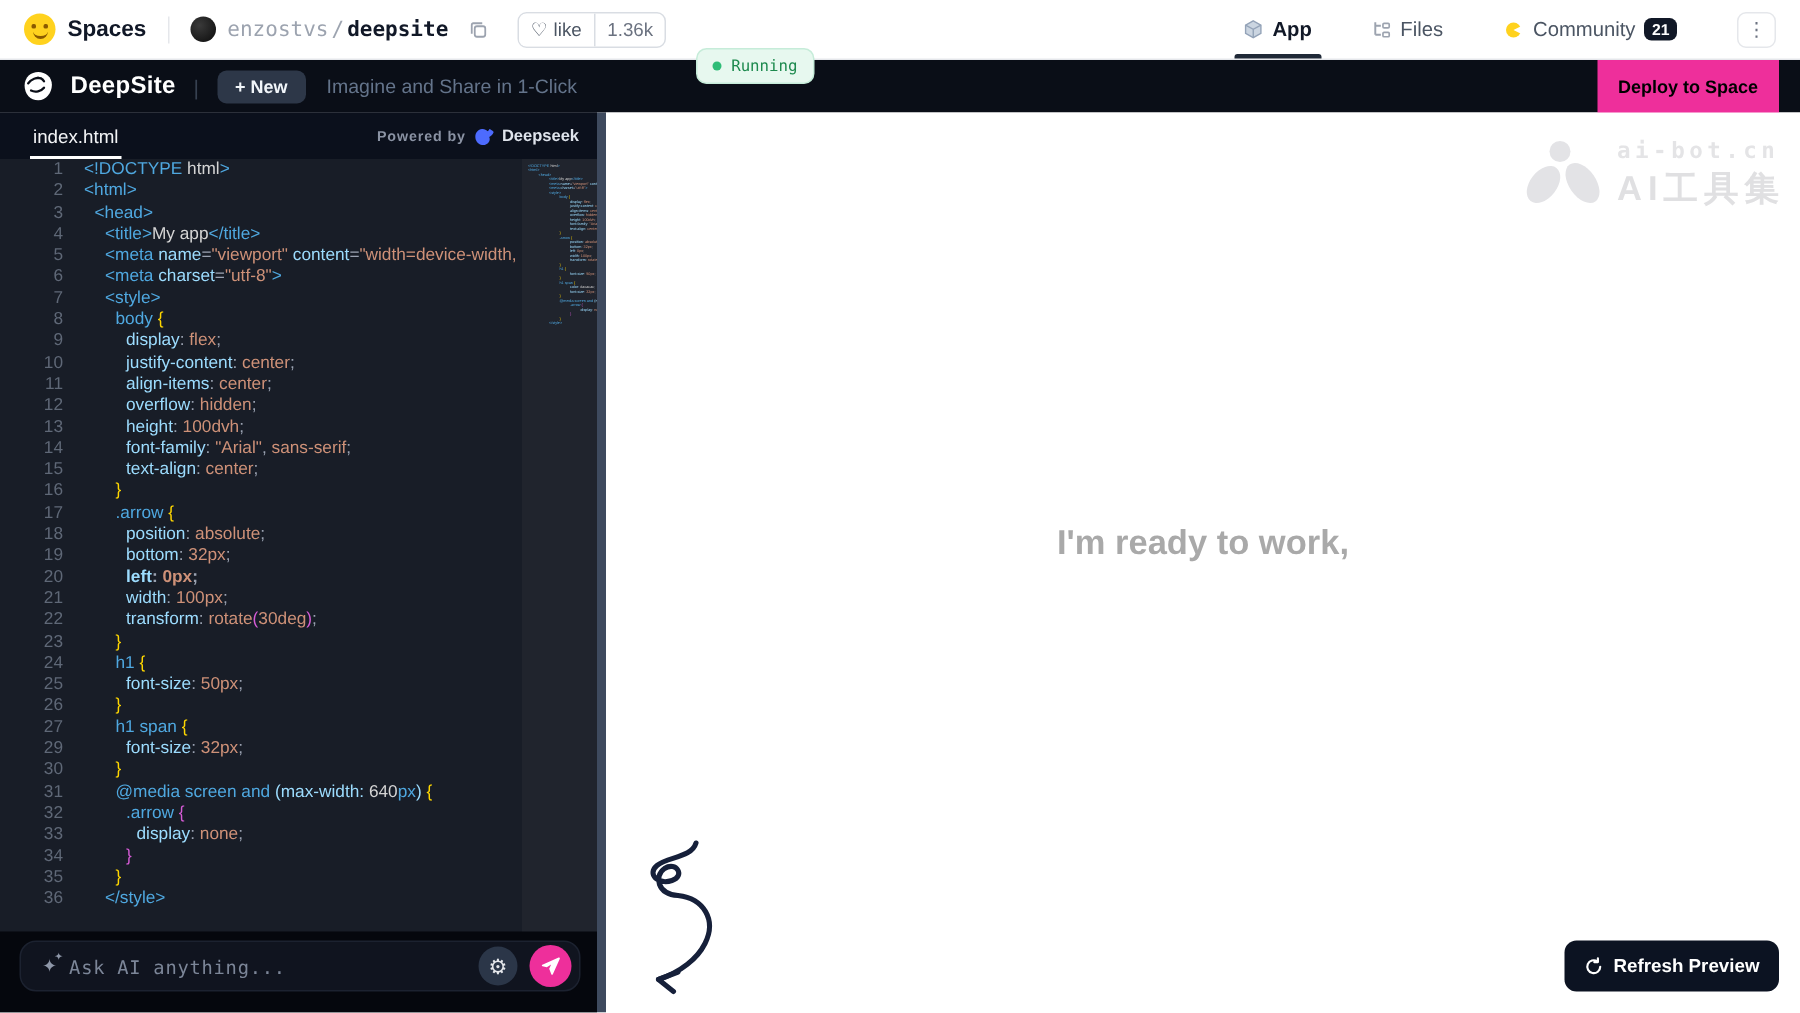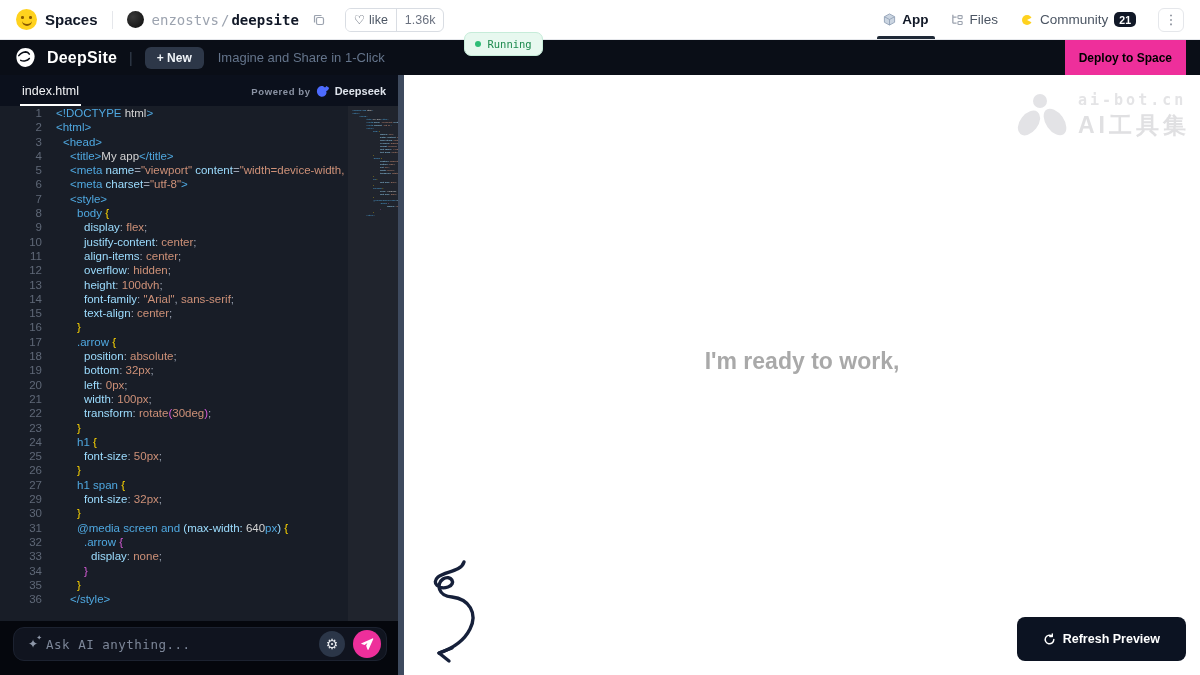--- a/index.html
+++ b/index.html
@@ -26,21 +26,21 @@
   .copy-icon { margin-left:6px; display:inline-flex; cursor:pointer; }
   .like-group { display:flex; align-items:center; margin-left:12px; border:1px solid #d9dde3;
                 border-radius:6px; height:24px; overflow:hidden; font-size:12.5px; color:#4b5563; }
   .like-btn { display:flex; align-items:center; gap:4px; padding:0 8px; height:100%; background:#fff; cursor:pointer; }
   .like-count { padding:0 8px; border-left:1px solid #d9dde3; color:#6b7280; height:100%;
                 display:flex; align-items:center; cursor:pointer; }
   .running-badge { margin-left:12px; display:flex; align-items:center; gap:6px; height:24px;
                    padding:0 10px; background:#e7f8ef; border:1px solid #c6ecd9; border-radius:7px;
                    font-family:"DejaVu Sans Mono", monospace; font-size:10.5px; color:#1d8a4e; cursor:pointer;margin-top:48px; }
   .running-dot { width:6px; height:6px; border-radius:50%; background:#2fbd77; }
-  .hf-right { margin-left:auto; display:flex; align-items:center; gap:22px; height:100%; }
+  .hf-right { margin-left:auto; display:flex; align-items:center; gap:40px; height:100%; }
   .hf-tab { display:flex; align-items:center; gap:6px; font-size:13.5px; color:#4b5563;
             height:100%; position:relative; cursor:pointer; }
   .hf-tab.active { color:#111827; font-weight:bold; }
   .hf-tab.active::after { content:""; position:absolute; left:-6px; right:-6px; bottom:0;
                           height:3px; background:#1f2937; border-radius:2px 2px 0 0; }
   .com-badge { background:#111827; color:#fff; font-size:10.5px; font-weight:bold;
                border-radius:5px; padding:1.5px 5px; }
   .more-btn { width:26px; height:24px; border:1px solid #e5e7eb; border-radius:6px; color:#6b7280;
               display:flex; align-items:center; justify-content:center; font-size:13px; cursor:pointer; background:#fff; }
 
@@ -102,21 +102,21 @@
   
   .watermark { position:absolute; top:16px; right:10px; display:flex; align-items:center; gap:8px; user-select:none; }
   .wm-text { text-align:left; color:#e4e4e6; }
   .wm-line1 { font-family:"DejaVu Sans Mono", monospace; font-weight:bold; font-size:15px; letter-spacing:3px; }
   .wm-line2 { font-size:23px; font-weight:bold; letter-spacing:4px; margin-top:1px; color:#e0e0e2; }
   .hero { position:absolute; left:0; right:0; top:273px; text-align:center; }
   .hero-sub { color:#a9a9a9; font-weight:bold; font-size:23px; }
   .hero-title { color:#0a0a0a; font-weight:bold; font-size:36px; margin-top:4px; }
   .doodle-arrow { position:absolute; left:6px; bottom:8px; }
   .refresh-btn { position:absolute; right:14px; bottom:14px; background:#0c1322; color:#fff;
-                 border:none; border-radius:8px; height:44px; padding:0 26px; font-size:12.5px;
+                 border:none; border-radius:8px; height:34px; padding:0 13px; font-size:12.5px;
                  font-weight:bold; display:flex; align-items:center; gap:7px; cursor:pointer;
                  font-family:"Liberation Sans", sans-serif; }
 </style>
 </head>
 <body>
 
 <div class="hf-bar">
   <div class="hf-left">
     <div class="hf-face"></div>
     <span class="hf-spaces">Spaces</span>
@@ -211,21 +211,21 @@
           <div class="code-line"><span class="ln">10</span><span class="lc" style="padding-left: 28px;"><span class="tk-pr">justify-content</span><span class="tk-pn">: </span><span class="tk-vl">center</span><span class="tk-pn">;</span></span></div>
           <div class="code-line"><span class="ln">11</span><span class="lc" style="padding-left: 28px;"><span class="tk-pr">align-items</span><span class="tk-pn">: </span><span class="tk-vl">center</span><span class="tk-pn">;</span></span></div>
           <div class="code-line"><span class="ln">12</span><span class="lc" style="padding-left: 28px;"><span class="tk-pr">overflow</span><span class="tk-pn">: </span><span class="tk-vl">hidden</span><span class="tk-pn">;</span></span></div>
           <div class="code-line"><span class="ln">13</span><span class="lc" style="padding-left: 28px;"><span class="tk-pr">height</span><span class="tk-pn">: </span><span class="tk-vl">100dvh</span><span class="tk-pn">;</span></span></div>
           <div class="code-line"><span class="ln">14</span><span class="lc" style="padding-left: 28px;"><span class="tk-pr">font-family</span><span class="tk-pn">: </span><span class="tk-st">"Arial"</span><span class="tk-pn">, </span><span class="tk-vl">sans-serif</span><span class="tk-pn">;</span></span></div>
           <div class="code-line"><span class="ln">15</span><span class="lc" style="padding-left: 28px;"><span class="tk-pr">text-align</span><span class="tk-pn">: </span><span class="tk-vl">center</span><span class="tk-pn">;</span></span></div>
           <div class="code-line"><span class="ln">16</span><span class="lc" style="padding-left: 21px;"><span class="tk-b1">}</span></span></div>
           <div class="code-line"><span class="ln">17</span><span class="lc" style="padding-left: 21px;"><span class="tk-tg">.arrow </span><span class="tk-b1">{</span></span></div>
           <div class="code-line"><span class="ln">18</span><span class="lc" style="padding-left: 28px;"><span class="tk-pr">position</span><span class="tk-pn">: </span><span class="tk-vl">absolute</span><span class="tk-pn">;</span></span></div>
           <div class="code-line"><span class="ln">19</span><span class="lc" style="padding-left: 28px;"><span class="tk-pr">bottom</span><span class="tk-pn">: </span><span class="tk-vl">32px</span><span class="tk-pn">;</span></span></div>
-          <div class="code-line"><span class="ln">20</span><span class="lc" style="padding-left: 28px;"><span class="tk-pr">left</span><span class="tk-pn">: </span><span class="tk-vl">0px</span><span class="tk-pn">;</span></span></div>
+          <div class="code-line"><span class="ln">20</span><span class="lc" style="padding-left: 28px; font-weight: bold;"><span class="tk-pr">left</span><span class="tk-pn">: </span><span class="tk-vl">0px</span><span class="tk-pn">;</span></span></div>
           <div class="code-line"><span class="ln">21</span><span class="lc" style="padding-left: 28px;"><span class="tk-pr">width</span><span class="tk-pn">: </span><span class="tk-vl">100px</span><span class="tk-pn">;</span></span></div>
           <div class="code-line"><span class="ln">22</span><span class="lc" style="padding-left: 28px;"><span class="tk-pr">transform</span><span class="tk-pn">: </span><span class="tk-vl">rotate</span><span class="tk-b2">(</span><span class="tk-vl">30deg</span><span class="tk-b2">)</span><span class="tk-pn">;</span></span></div>
           <div class="code-line"><span class="ln">23</span><span class="lc" style="padding-left: 21px;"><span class="tk-b1">}</span></span></div>
           <div class="code-line"><span class="ln">24</span><span class="lc" style="padding-left: 21px;"><span class="tk-tg">h1 </span><span class="tk-b1">{</span></span></div>
           <div class="code-line"><span class="ln">25</span><span class="lc" style="padding-left: 28px;"><span class="tk-pr">font-size</span><span class="tk-pn">: </span><span class="tk-vl">50px</span><span class="tk-pn">;</span></span></div>
           <div class="code-line"><span class="ln">26</span><span class="lc" style="padding-left: 21px;"><span class="tk-b1">}</span></span></div>
           <div class="code-line"><span class="ln">27</span><span class="lc" style="padding-left: 21px;"><span class="tk-tg">h1 span </span><span class="tk-b1">{</span></span></div>
           <div class="code-line"><span class="ln">29</span><span class="lc" style="padding-left: 28px;"><span class="tk-pr">font-size</span><span class="tk-pn">: </span><span class="tk-vl">32px</span><span class="tk-pn">;</span></span></div>
           <div class="code-line"><span class="ln">30</span><span class="lc" style="padding-left: 21px;"><span class="tk-b1">}</span></span></div>
           <div class="code-line"><span class="ln">31</span><span class="lc" style="padding-left: 21px;"><span class="tk-kw">@media screen and </span><span class="tk-at">(max-width: </span><span class="tk-pl">640</span><span class="tk-tg">px</span><span class="tk-at">) </span><span class="tk-b1">{</span></span></div>

